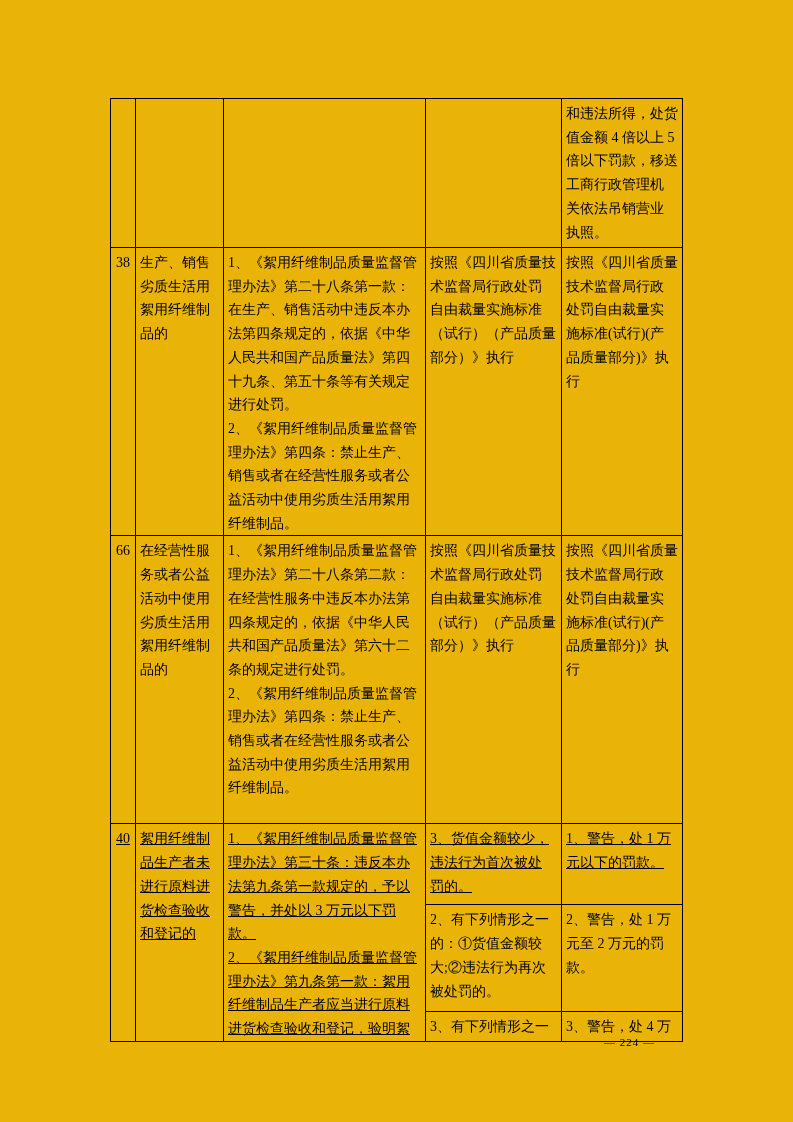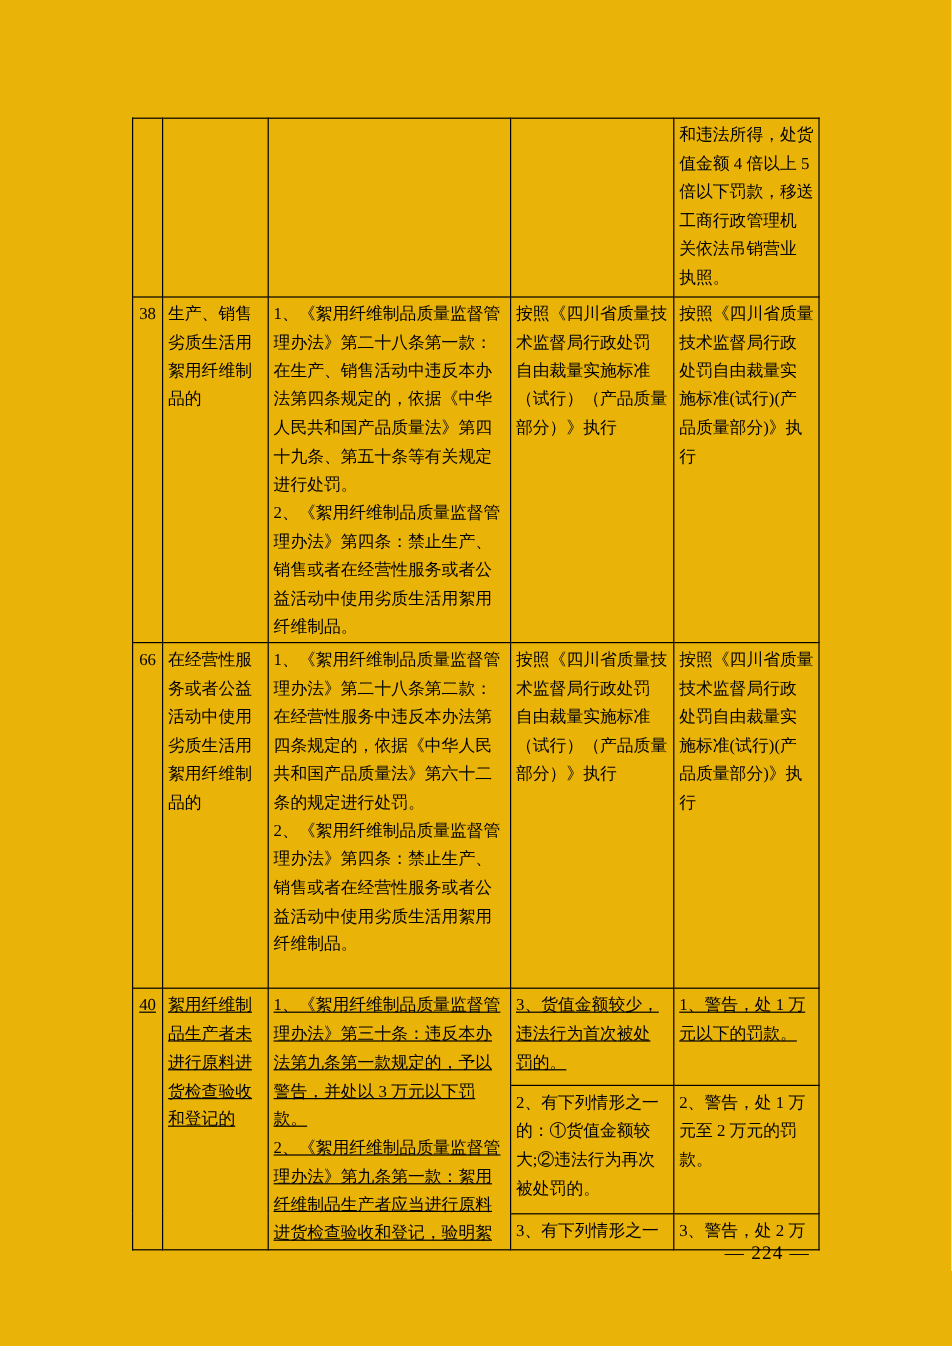--- a/index.html
+++ b/index.html
@@ -41,21 +41,21 @@
   tr.row-cont   { height: 149px; }
   tr.row-38     { height: 286px; padding-left: 20px; }
   tr.row-39     { height: 288px; }
   tr.row-40a    { height: 69px; text-decoration: underline;  }
   tr.row-40b    { height: 98px;  }
   tr.row-40c    { height: 24px;  }
   .page-number {
     position: absolute;
     left: 604px;
     top: 1036px;
-    font-size: 16px;
+    font-size: 11px;
     letter-spacing: 1px;
     white-space: pre;
   }
 </style>
 </head>
 <body>
 
 <div class="page">
 
   <table class="doc-table">
@@ -168,20 +168,20 @@
         <td>2、有下列情形之一
 的：①货值金额较
 大;②违法行为再次
 被处罚的。</td>
         <td>2、警告，处 1 万
 元至 2 万元的罚
 款。</td>
       </tr>
       <tr class="row-40c">
         <td>3、有下列情形之一</td>
-        <td>3、警告，处 2 万</td>
+        <td>3、警告，处 4 万</td>
       </tr>
     </tbody>
   </table>
 
   <div class="page-number">— 224 —</div>
 
 </div>
 
 </body></html>

